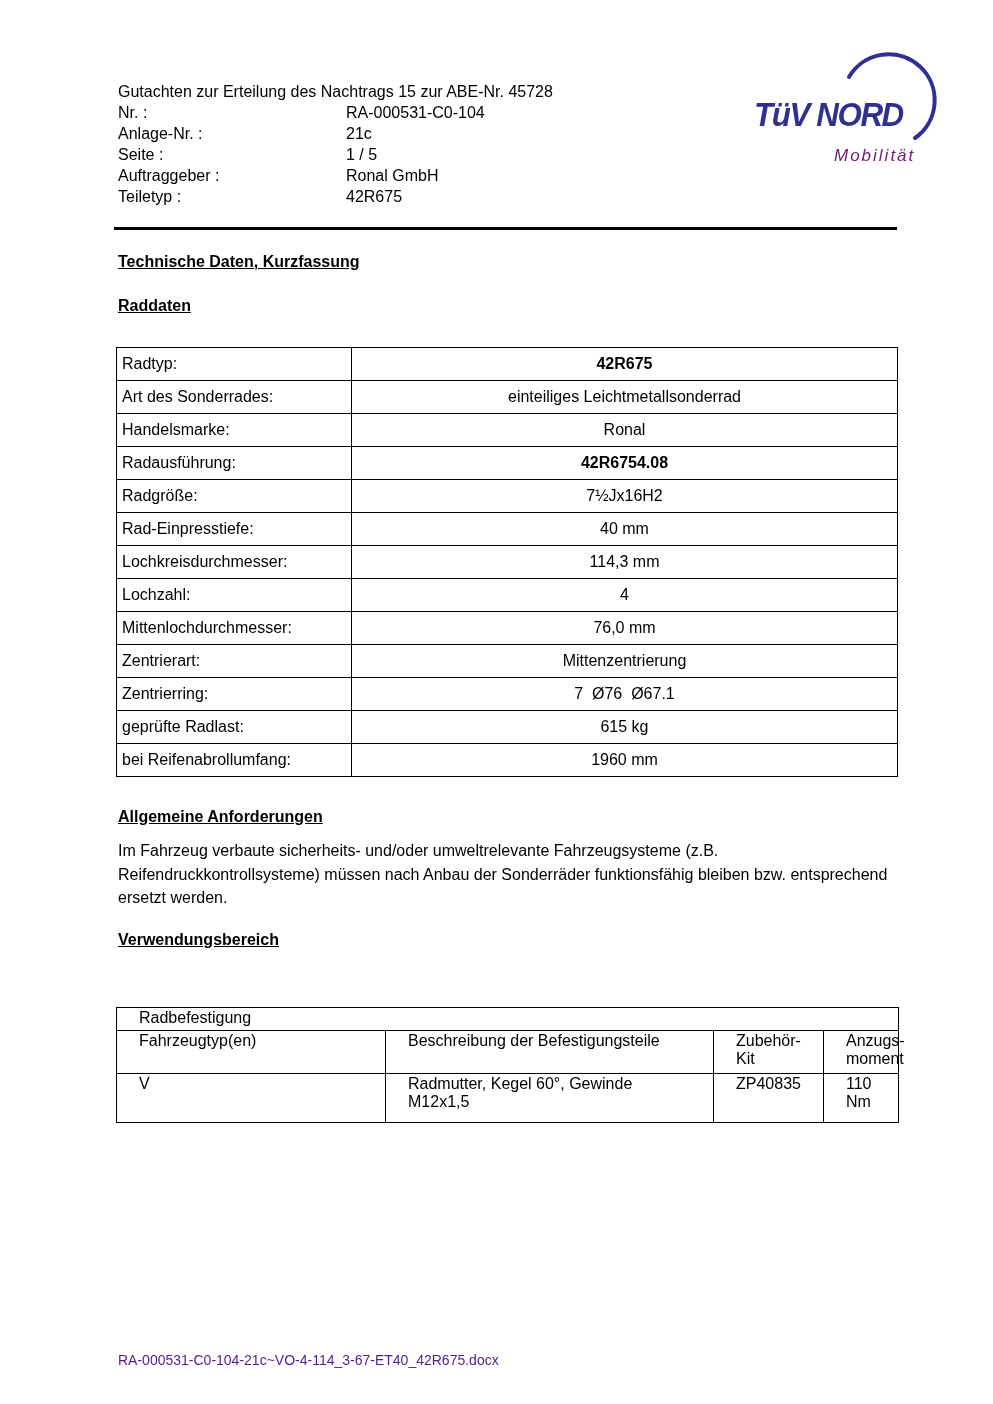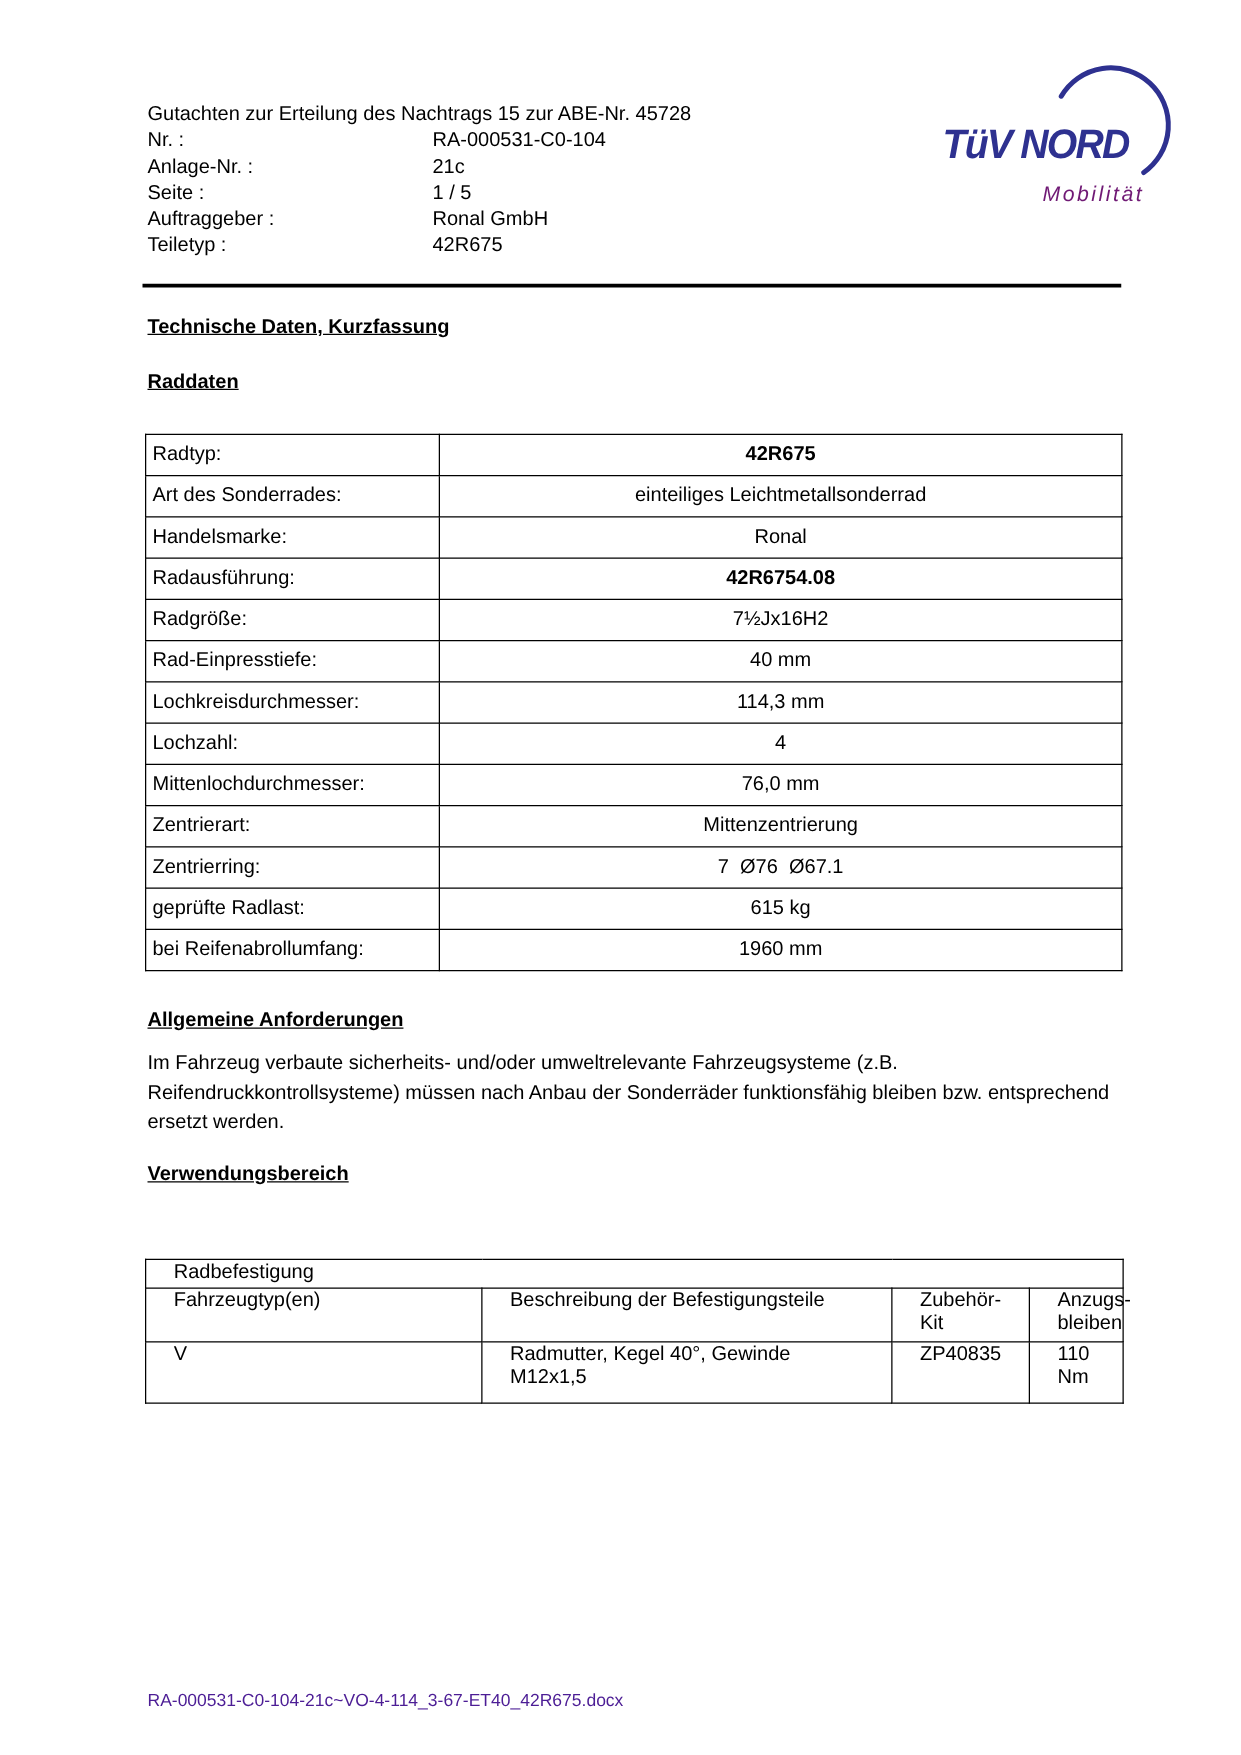--- a/index.html
+++ b/index.html
@@ -174,25 +174,25 @@
     </colgroup>
     <tbody>
         <tr>
           <td class="title-cell" colspan="4">Radbefestigung</td>
         </tr>
         <tr class="head-row">
           <td class="pre-line">Fahrzeugtyp(en)</td>
           <td class="pre-line">Beschreibung der Befestigungsteile</td>
           <td class="pre-line">Zubehör-Kit</td>
           <td class="pre-line">Anzugs-
-bleiben</td>
+moment</td>
         </tr>
         <tr class="data-row">
           <td>V</td>
-          <td>Radmutter, Kegel 40°, Gewinde M12x1,5</td>
+          <td>Radmutter, Kegel 60°, Gewinde M12x1,5</td>
           <td class="c-center">ZP40835</td>
           <td>110 Nm</td>
         </tr>
       </tbody>
   </table>
 
   <div class="footer">RA-000531-C0-104-21c~VO-4-114_3-67-ET40_42R675.docx</div>
 
 </div>
 

